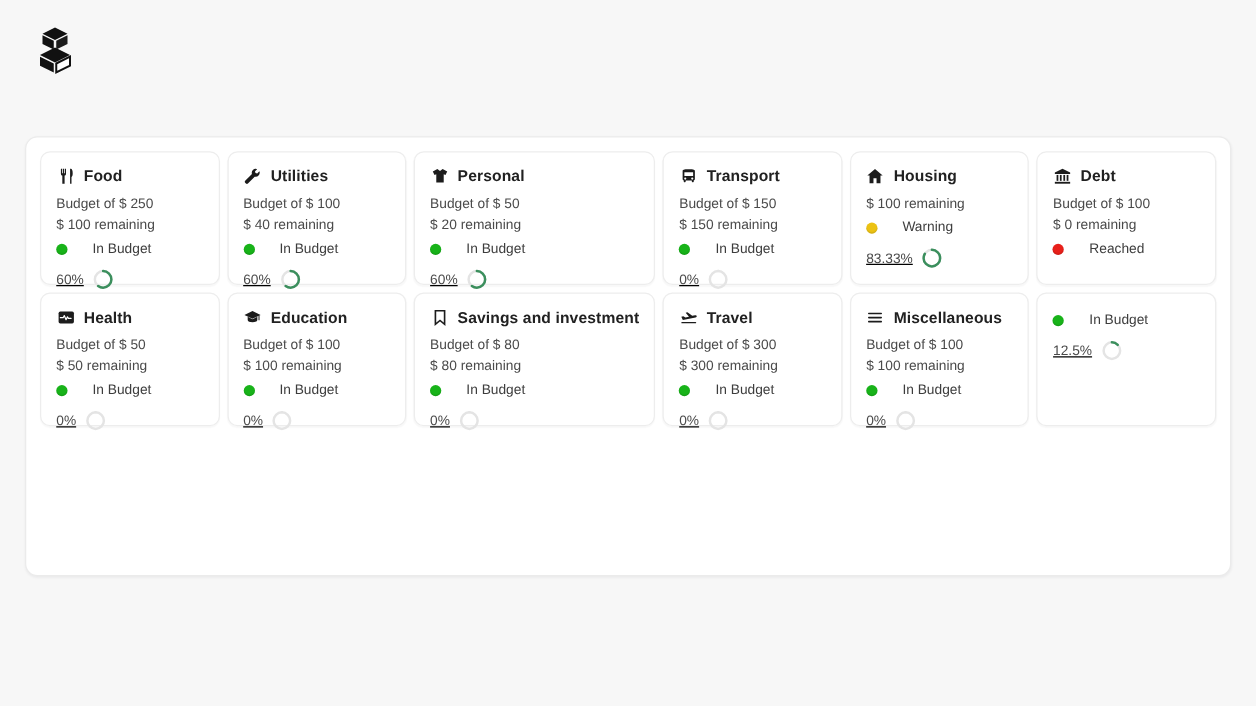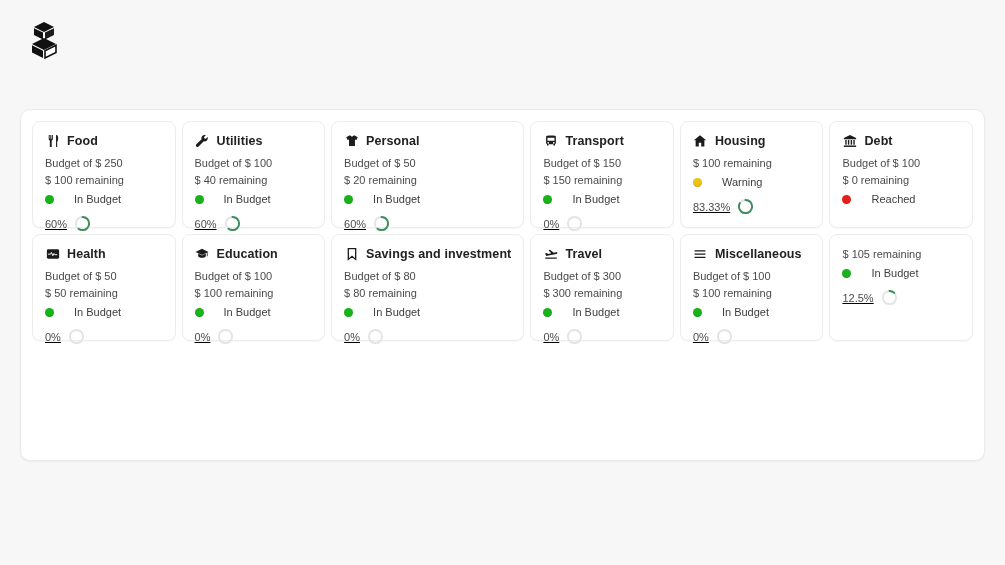--- a/index.html
+++ b/index.html
@@ -443,21 +443,20 @@
           <span class="progress-pct">0%</span>
           <span>
             <svg class="progress-ring" viewBox="0 0 18 18">
               <circle class="ring-track" cx="9" cy="9" r="7" fill="none" stroke-width="2.1"></circle>
               <circle cx="9" cy="9" r="7" fill="none" stroke="#e4e4e4" stroke-width="2.1" stroke-linecap="round" stroke-dasharray="0.00 43.98" transform="rotate(-90 9 9)"></circle>
             </svg>
           </span>
         </div>
       </div>
       <div class="budget-card">
-        <div class="card-line">$ 105 remaining</div>
         <div class="card-status">
           <span class="status-dot" style="background:#18b319"></span>
           <span class="status-label">In Budget</span>
         </div>
         <div class="card-progress">
           <span class="progress-pct">12.5%</span>
           <span>
             <svg class="progress-ring" viewBox="0 0 18 18">
               <circle class="ring-track" cx="9" cy="9" r="7" fill="none" stroke-width="2.1"></circle>
               <circle cx="9" cy="9" r="7" fill="none" stroke="#3b8f5d" stroke-width="2.1" stroke-linecap="round" stroke-dasharray="5.50 38.48" transform="rotate(-90 9 9)"></circle>

